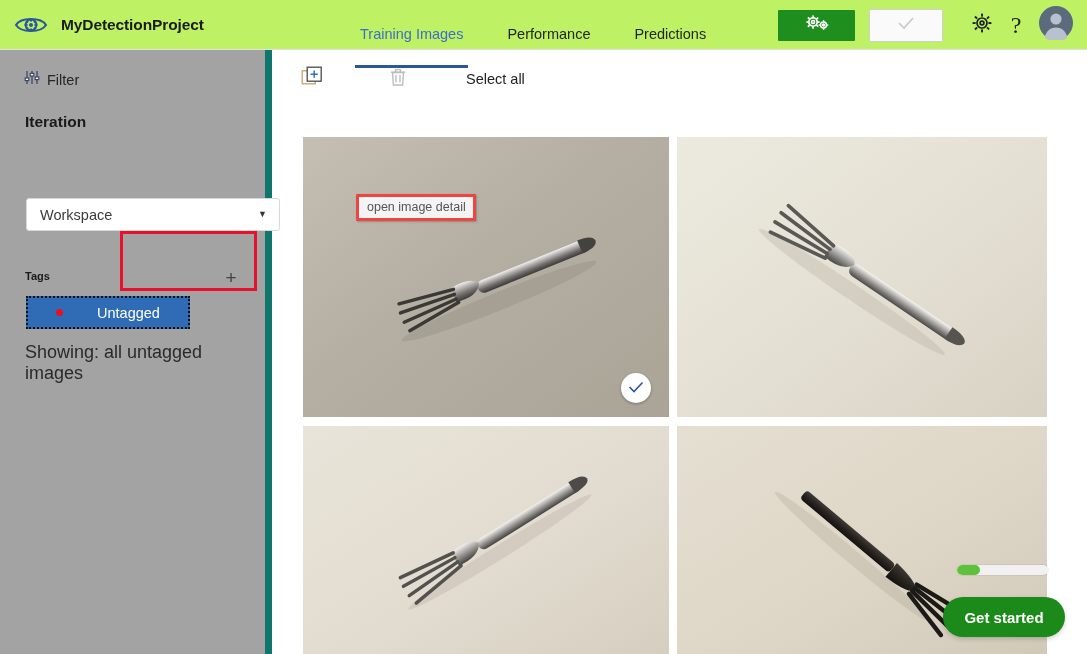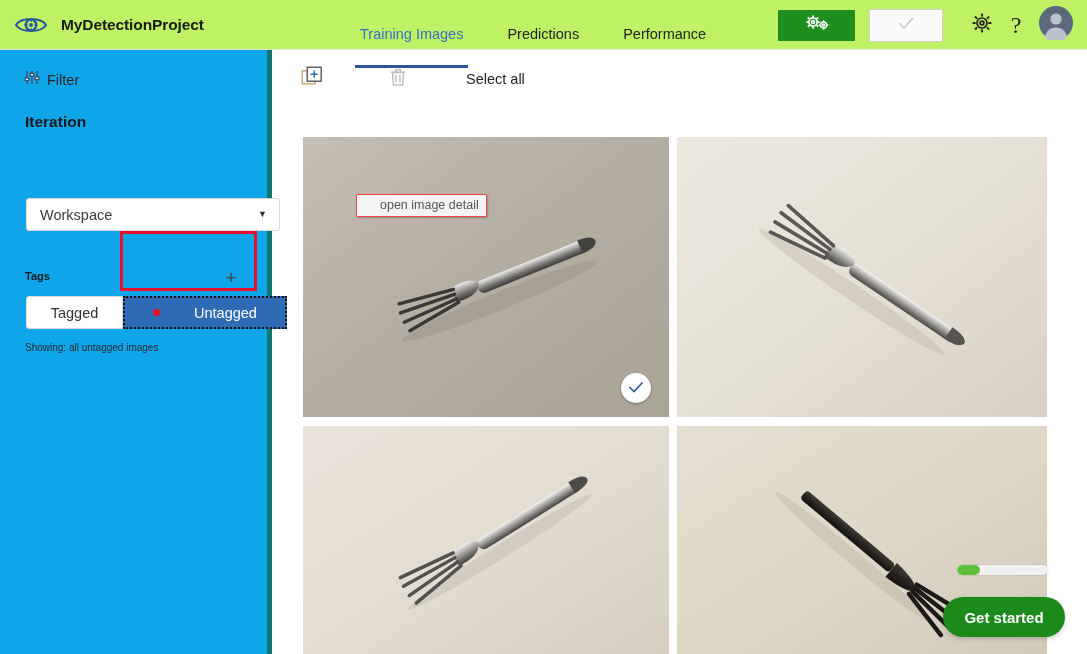--- a/index.html
+++ b/index.html
@@ -121,22 +121,22 @@
     display: flex; align-items: center; justify-content: center;
     cursor: pointer;
   }
 
   
   .sidebar {
     position: absolute;
     left: 0; top: 50px;
     width: 272px;
     height: 604px;
-    background: #0ea5e9;
-    border-right: 5px solid #0f766e;
+    background: #a3a3a3;
+    border-right: 7px solid #0f766e;
     box-sizing: border-box;
   }
   .filter-row {
     display: flex;
     align-items: center;
     margin: 20px 0 0 24px;
     cursor: pointer;
     width: fit-content;
   }
   .filter-label {
@@ -236,21 +236,21 @@
     width: 7px; height: 7px;
     border-radius: 50%;
     background: #e81123;
     margin-right: 6px;
     flex: none;
   }
   .showing-text {
     position: absolute;
     left: 25px;
     top: 292px;
-    font-size: 10px;
+    font-size: 18px;
     color: #2a2a2a;
   }
 
   
   .annotation-box {
     position: absolute;
     left: 120px;
     top: 231px;
     width: 137px;
     height: 60px;
@@ -308,25 +308,25 @@
     width: 100%;
     height: 100%;
     display: block;
   }
 
   .tooltip {
     position: absolute;
     left: 53px;
     top: 57px;
     background: #f4f4f4;
-    border: 1px solid #ef4444;
+    border: 3px solid #ef4444;
     box-shadow: 1px 1px 2px rgba(0,0,0,0.22);
     font-size: 12.5px;
     color: #555555;
-    padding: 3px 7px 4px 23px;
+    padding: 3px 7px 4px 8px;
     white-space: nowrap;
     border-radius: 1px;
   }
   .check-circle {
     position: absolute;
     right: 18px;
     bottom: 14px;
     width: 30px; height: 30px;
     border-radius: 50%;
     background: #ffffff;
@@ -395,24 +395,24 @@
       </svg>
     </span>
     <span class="project-title">MyDetectionProject</span>
   </div>
 
   <div class="tabs">
     <div class="tab active">
       <span>Training Images</span>
     </div>
     <div class="tab">
+      <span>Performance</span>
+    </div>
+    <div class="tab">
       <span>Predictions</span>
-    </div>
-    <div class="tab">
-      <span>Performance</span>
     </div>
   </div>
 
   <div class="header-right">
 
     <div class="btn-train">
       <span>
         <svg width="30" height="18" viewBox="0 0 30 18">
           <g fill="none" stroke="#ffffff" stroke-width="1.7">
             <circle cx="11" cy="8" r="4.2"></circle>
@@ -515,23 +515,20 @@
     <span class="dropdown-caret">▼</span>
   </div>
 
   <div class="tags-title">Tags</div>
 
   <div class="add-tag-btn">
     <span>+</span>
   </div>
 
   <div class="tag-toggle">
-    <div class="tag-btn off">
-      <span>Tagged</span>
-    </div>
     <div class="tag-btn on">
       <span class="red-dot"></span>
       <span>Untagged</span>
     </div>
   </div>
 
   <div class="showing-text">Showing: all untagged images</div>
 </div>
 
 <div class="annotation-box"></div>

